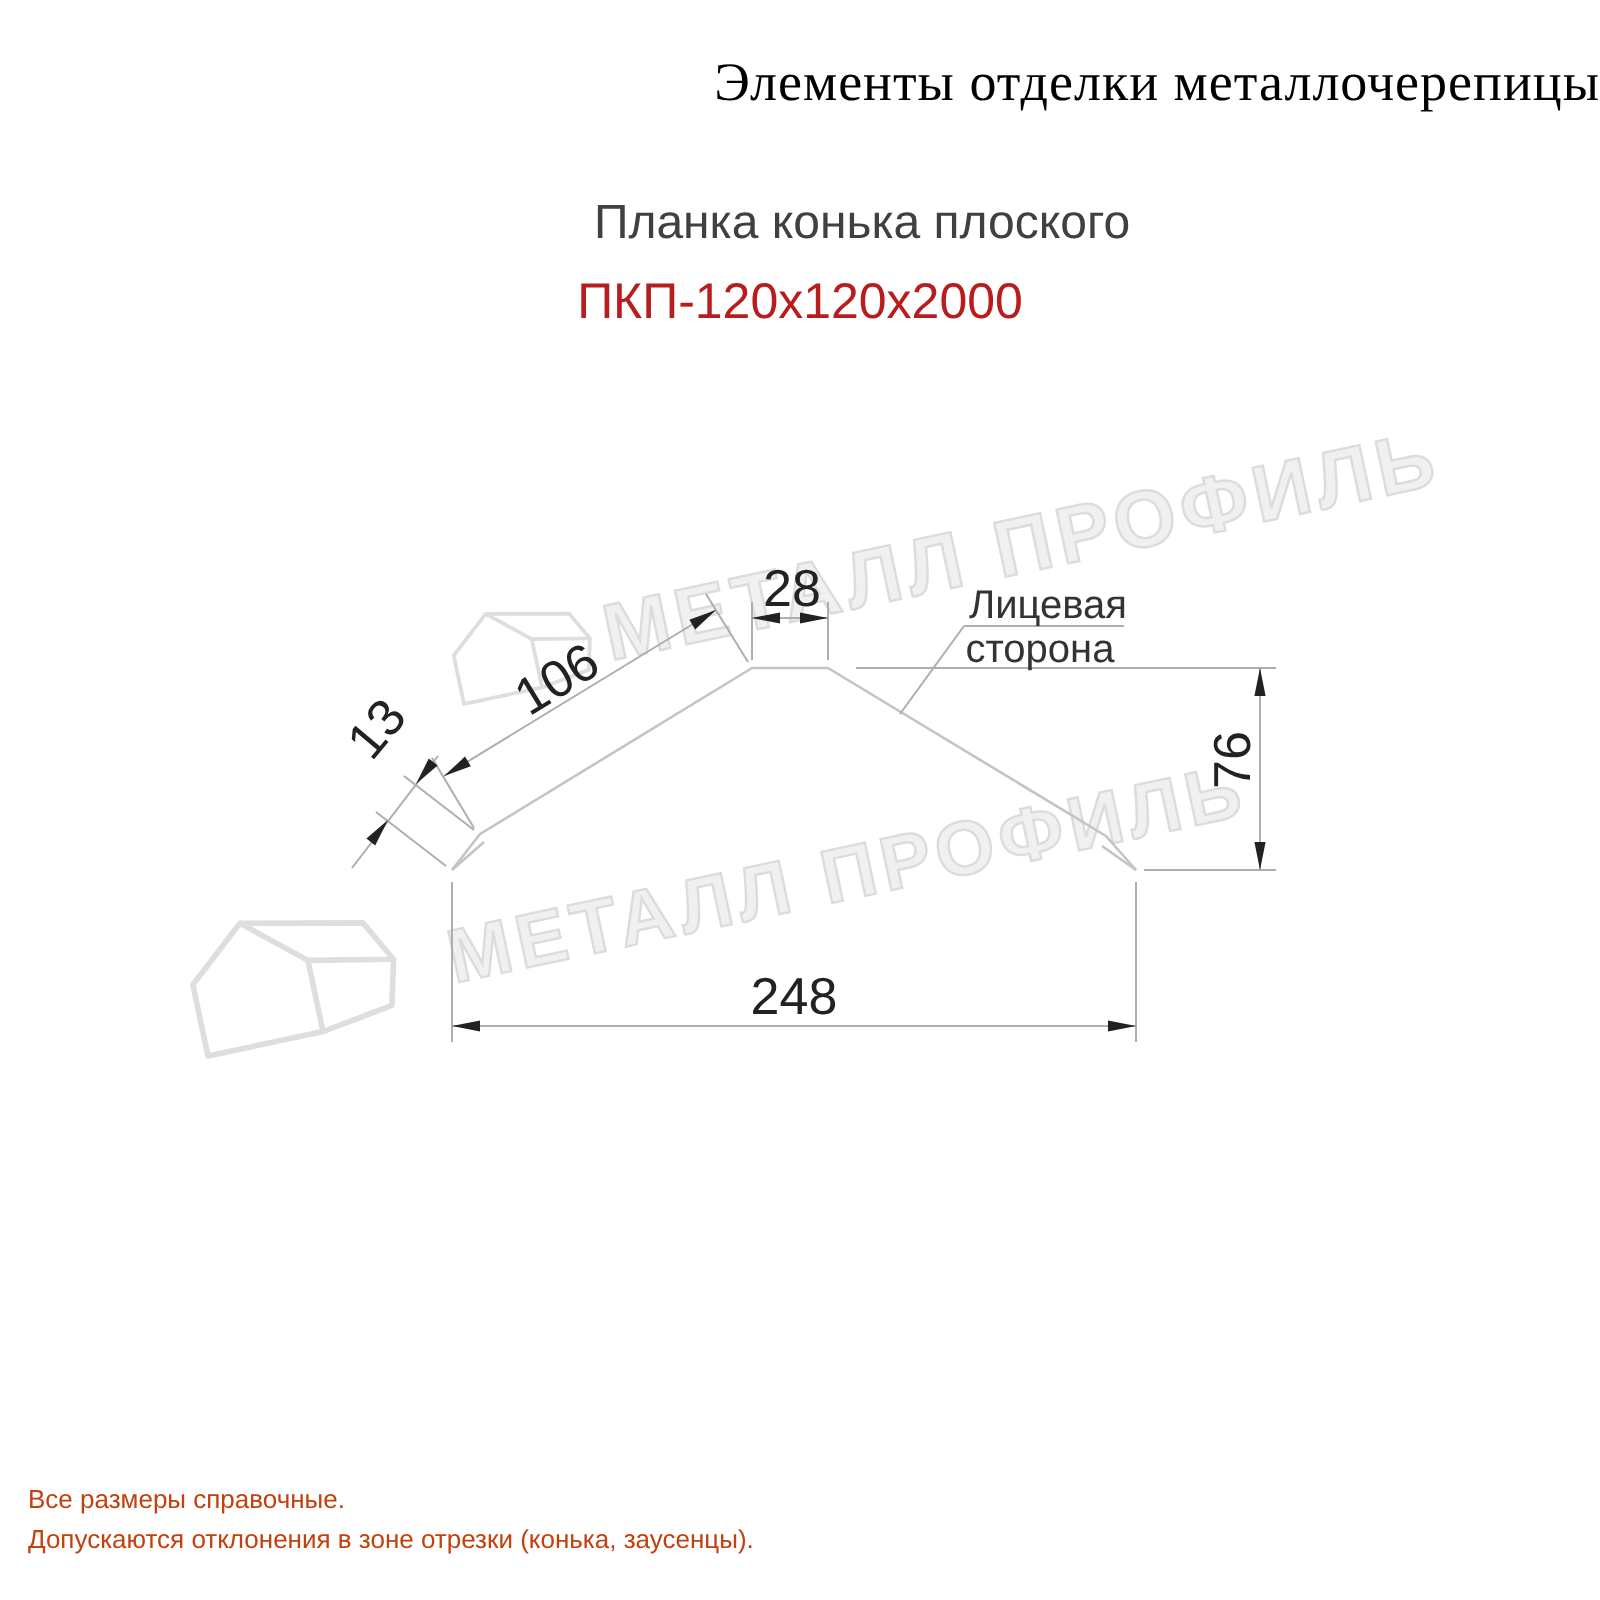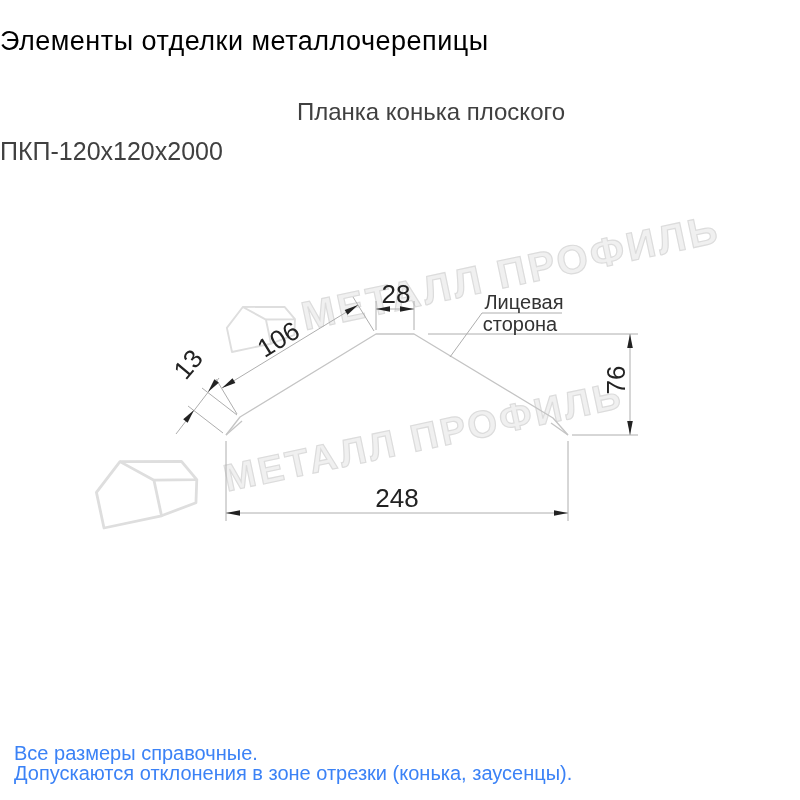--- a/index.html
+++ b/index.html
@@ -1,33 +1,33 @@
 <!DOCTYPE html>
 <html><head>
 <meta charset="utf-8">
 <style>
   html,body{margin:0;padding:0;background:#fff;}
   .page{
     position:relative;width:800px;height:800px;background:#ffffff;
     font-family:"Liberation Sans", sans-serif;overflow:hidden;
   }
   .title{
-    position:absolute;left:0;top:26px;width:100%;text-align:left;
-    font-size:27px;color:#000;letter-spacing:0.5px;
+    position:absolute;left:0;top:26px;width:100%;text-align:right;
+    font-size:27px;color:#000;letter-spacing:0.5px;font-family:Liberation Serif, serif;
   }
   .subtitle{
     position:absolute;left:0;top:98px;width:100%;text-align:center;
     font-size:24px;color:#404040;padding-left:31px;
   }
   .model{
-    position:absolute;left:0;top:137px;width:100%;text-align:left;
-    font-size:25px;color:#404040;
+    position:absolute;left:0;top:137px;width:100%;text-align:center;
+    font-size:25px;color:#b91c1c;
   }
   .note{
-    position:absolute;left:14px;font-size:20px;color:#3b82f6;
+    position:absolute;left:14px;font-size:13px;color:#c2410c;
   }
   .note.n1{top:742px;}
   .note.n2{top:762px;}
   svg{position:absolute;left:0;top:0;}
   .wm-text{
     font-size:40px;font-weight:bold;letter-spacing:3px;
     fill:#f0f0f0;stroke:#dcdcdc;stroke-width:1.2px;
   }
   .wm-text.small{font-size:38px;}
   .wm-shape{fill:none;stroke:#dedede;stroke-width:2px;stroke-linejoin:round;}

